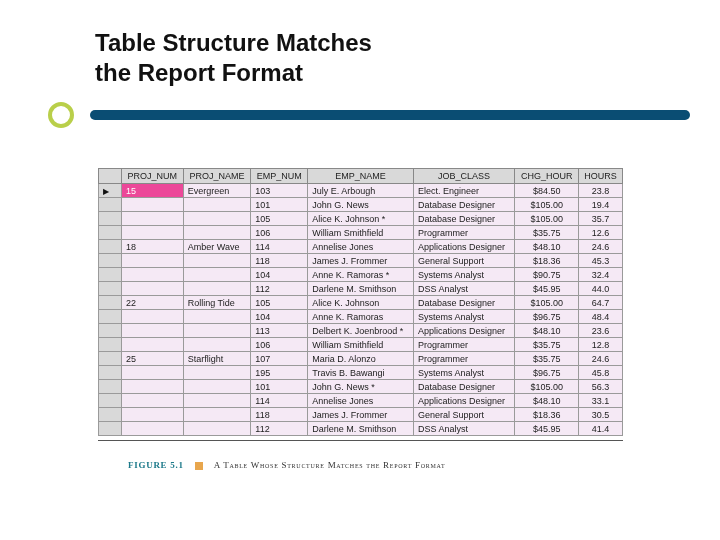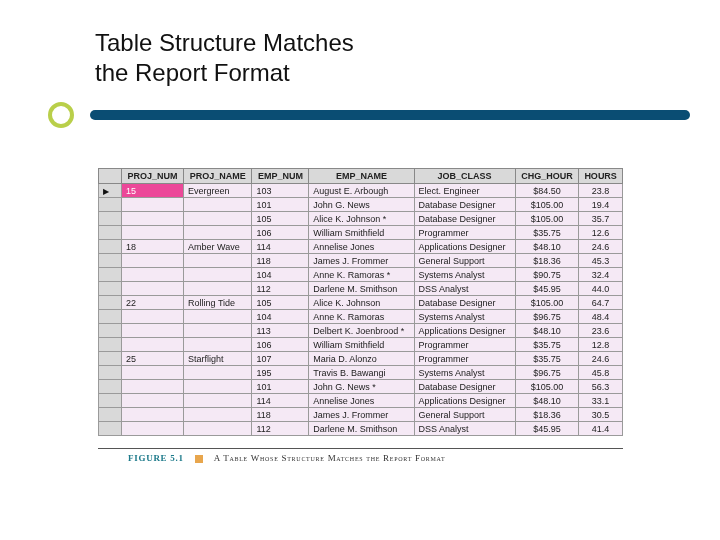--- a/index.html
+++ b/index.html
@@ -1,29 +1,29 @@
 <!DOCTYPE html>
 <html><head>
 <meta charset="utf-8">
 <style>
   html,body{margin:0;padding:0;width:720px;height:540px;background:#fff;font-family:Verdana,Arial,sans-serif;color:#1a1a1a}
   .slide{position:relative;width:720px;height:540px;box-sizing:border-box}
-  .title{position:absolute;left:95px;top:28px;font-size:24px;font-weight:400;line-height:1.25;color:#111}
+  .title{position:absolute;left:95px;top:28px;font-size:24px;font-weight:700;line-height:1.25;color:#111}
   .accent-wrap{position:absolute;left:30px;top:110px;width:660px;height:20px}
   .accent-bar{position:absolute;left:60px;top:0;width:600px;height:10px;background:#0a4d73;border-radius:5px}
   .accent-dot{position:absolute;left:18px;top:-8px;width:26px;height:26px;border:4px solid #b9cf4a;border-radius:50%;box-sizing:border-box;background:#fff}
   .figure{position:absolute;left:98px;top:168px;width:525px}
   .grid{width:100%;border-collapse:collapse;font-family:Tahoma,Arial,sans-serif;font-size:9px;color:#222;background:#fff}
-  .grid th{background:#d9d9d9;border:1px solid #888;padding:2px 4px;font-weight:700;white-space:nowrap}
+  .grid th{background:#d9d9d9;border:1px solid #888;padding:2px 4px;font-weight:400;white-space:nowrap}
   .grid td{border:1px solid #9a9a9a;padding:1.5px 4px;background:#f5e9f5;white-space:nowrap}
   .grid td.sel{background:#ec4899;color:#fff}
   .grid td.num{text-align:center}
   .rowhdr{width:14px;background:#d9d9d9!important;border:1px solid #888}
   .rowhdr.ptr::before{content:"\25B6";font-size:8px;color:#111}
-  .caption{margin-top:12px;font-family:Georgia,serif;font-size:9px;letter-spacing:.08em;border-top:1px solid #555;padding-top:4px}
+  .caption{margin-top:4px;font-family:Georgia,serif;font-size:9px;letter-spacing:.08em;border-top:1px solid #555;padding-top:19px}
   .caption .figlabel{color:#1d7a8a;font-weight:600;font-variant:small-caps;margin-left:30px;margin-right:8px}
   .caption .sq{display:inline-block;width:8px;height:8px;background:#e8a64d;margin-right:8px;vertical-align:middle}
   .caption .txt{font-variant:small-caps;color:#333}
 </style>
 </head>
 <body>
 <div class="slide">
 
   <div class="title">
     <span>Table Structure Matches</span><br>
@@ -48,21 +48,21 @@
           <th>CHG_HOUR</th>
           <th>HOURS</th>
         </tr>
       </thead>
       <tbody id="tbody">
           <tr>
             <td class="rowhdr ptr"></td>
             <td class="sel">15</td>
             <td>Evergreen</td>
             <td>103</td>
-            <td>August E. Arbough</td>
+            <td>July E. Arbough</td>
             <td>Elect. Engineer</td>
             <td class="num">$84.50</td>
             <td class="num">23.8</td>
           </tr>
           <tr>
             <td class="rowhdr"></td>
             <td></td>
             <td></td>
             <td>101</td>
             <td>John G. News</td>

